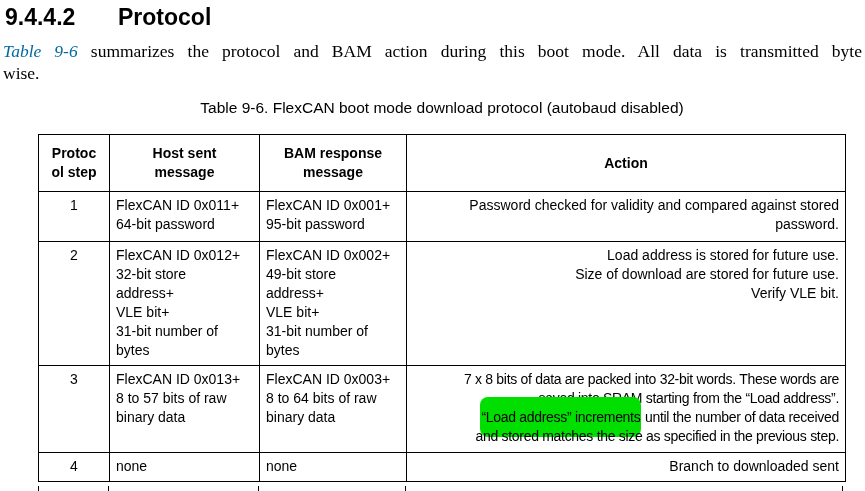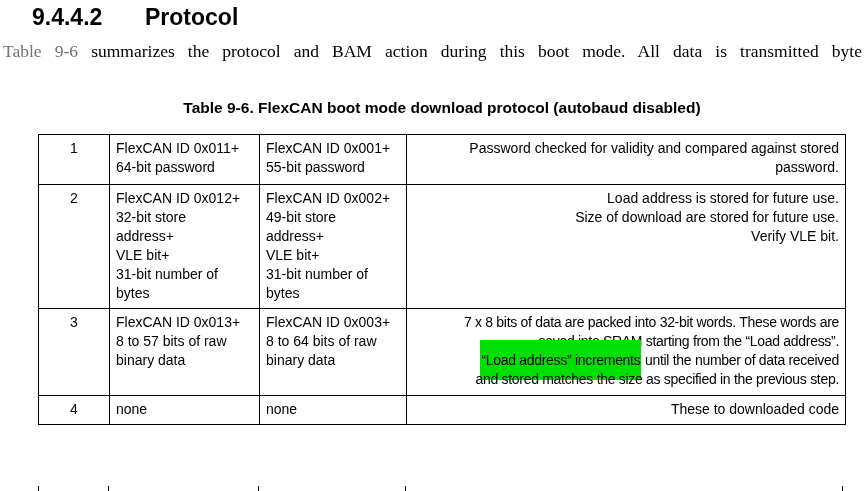--- a/index.html
+++ b/index.html
@@ -1,82 +1,92 @@
 <!DOCTYPE html>
 <html><head>
 <meta charset="utf-8">
 <style>
   * { margin: 0; padding: 0; box-sizing: border-box; }
   html, body { width: 865px; height: 491px; background: #ffffff; overflow: hidden;
     font-family: "Liberation Sans", sans-serif; color: #000; }
 
   .heading { position: absolute; left: 5px; top: 4px; font-weight: bold;
-    font-size: 23px; letter-spacing: 0px; white-space: nowrap; margin-left: 27px; }
+    font-size: 23px; letter-spacing: 0px; white-space: nowrap; }
   .heading .sec-num { display: inline-block; width: 113px; }
 
   .intro { position: absolute; left: 3px; top: 40px; width: 859px;
     font-family: "Liberation Serif", serif; font-size: 17.5px; line-height: 22px; }
   .intro-line1 { text-align: justify; text-align-last: justify; }
   .intro a, .intro .link { text-decoration: none; }
 
   .caption { position: absolute; left: 39px; top: 99px; width: 806px;
-    text-align: center; font-weight: bold; font-size: 15.5px; }
+    text-align: center; font-weight: normal; font-size: 15.5px; }
 
   table.protocol { position: absolute; left: 38px; top: 134px;
     border-collapse: collapse; table-layout: fixed; width: 807px; }
   table.protocol th, table.protocol td {
     border: 1px solid #000; font-size: 14px; line-height: 19px;
     white-space: pre-line; overflow: hidden; }
   table.protocol th { font-weight: bold; text-align: center; vertical-align: middle;
     padding: 2px 4px; }
   table.protocol td { vertical-align: top; padding: 4px 6px 0 6px; }
   td.step { text-align: center; }
   td.msg  { text-align: left; padding-left: 8px; }
   td.action { text-align: right; }
   td.action-narrow { font-size: 13px; letter-spacing: -0.3px; }
   tr.hrow  { height: 57px; }
   tr.r1 { height: 50px; }
   tr.r2 { height: 124px; }
   tr.r3 { height: 87px; }
   tr.r4 { height: 29px; }
-  .hl { padding: 12px 1px; }
+  .hl { padding: 12px 1px; border-radius: 8px; }
 
   .stub { position: absolute; left: 38px; top: 486px; width: 807px; height: 5px;
     display: flex; border-left: 1px solid #000; }
   .stub div { border-right: 1px solid #000; height: 5px; }
   .stub .c1 { width: 70px; } .stub .c2 { width: 150px; }
   .stub .c3 { width: 147px; } .stub .c4 { width: 437px; }
 </style>
 </head>
 <body>
 
 <div class="heading">
   <span class="sec-num">9.4.4.2</span><span>Protocol</span>
 </div>
 
 <div class="intro">
-  <div class="intro-line1"><span class="link" style="color: #737373;">Table 9-6</span><span> summarizes the protocol and BAM action during this boot mode. All data is transmitted byte</span></div>
+  <div class="intro-line1"><span class="link" style="color: #0369a1; font-style: italic;">Table 9-6</span><span> summarizes the protocol and BAM action during this boot mode. All data is transmitted byte</span></div>
+  <div class="intro-line2">wise.</div>
 </div>
 
 <div class="caption">Table 9-6. FlexCAN boot mode download protocol (autobaud disabled)</div>
 
 <table class="protocol">
   <colgroup>
     <col style="width:71px">
       <col style="width:150px">
       <col style="width:147px">
       <col style="width:439px">
   </colgroup>
   <tbody>
+      <tr class="hrow">
+    <th>Protoc
+ol step</th>
+    <th>Host sent
+message</th>
+    <th>BAM response
+message</th>
+    <th>Action</th>
+  </tr>
   <tr class="r1">
     <td class="step">1</td>
     <td class="msg">FlexCAN ID 0x011+
 64-bit password</td>
     <td class="msg">FlexCAN ID 0x001+
-55-bit password</td>
+95-bit password</td>
     <td class="action">Password checked for validity and compared against stored
 password.</td>
   </tr>
   <tr class="r2">
     <td class="step">2</td>
     <td class="msg">FlexCAN ID 0x012+
 32-bit store
 address+
 VLE bit+
 31-bit number of
@@ -101,21 +111,21 @@
 binary data</td>
     <td class="action action-narrow"><span>7 x 8 bits of data are packed into 32-bit words. These words are
 saved into SRAM starting from the “Load address”.
 </span><span class="hl" style="background: rgb(0, 223, 0);">“Load address” increments</span><span> until the number of data received
 and stored matches the size as specified in the previous step.</span></td>
   </tr>
   <tr class="r4">
     <td class="step">4</td>
     <td class="msg">none</td>
     <td class="msg">none</td>
-    <td class="action">These to downloaded code</td>
+    <td class="action">Branch to downloaded sent</td>
   </tr>
 </tbody>
   </table>
 
 <div class="stub">
   <div class="c1"></div>
   <div class="c2"></div>
   <div class="c3"></div>
   <div class="c4"></div>
 </div>

